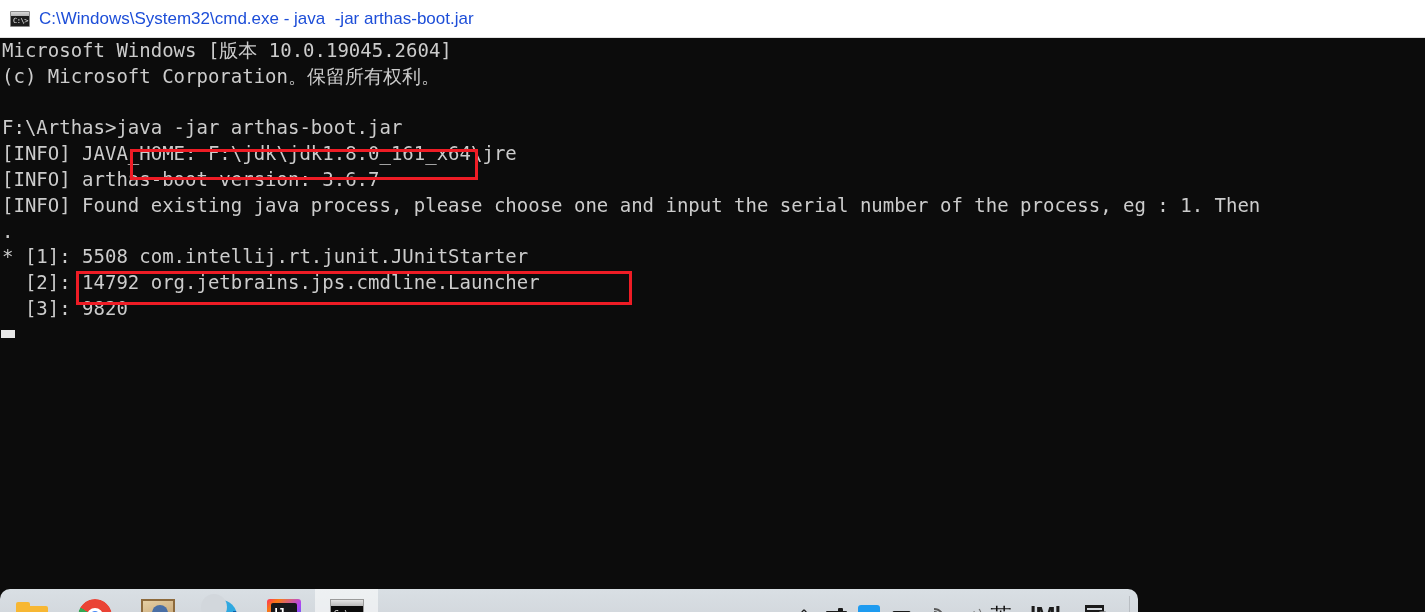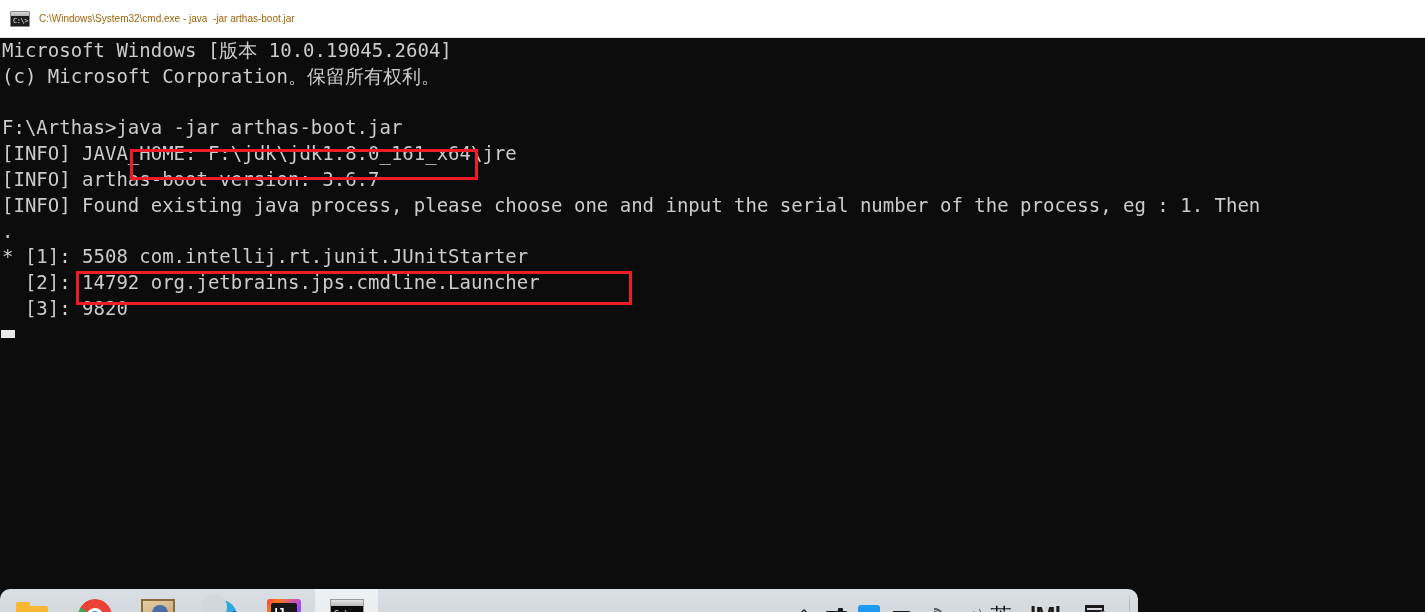--- a/index.html
+++ b/index.html
@@ -28,21 +28,21 @@
     content:"";position:absolute;left:0;top:0;right:0;height:4px;
     background:linear-gradient(#d8d8d8,#b5b5b5);
   }
   .tb-icon .prompt{
     position:absolute;left:2px;bottom:1px;color:#e6e6e6;
     font-size:7px;line-height:7px;font-family:"DejaVu Sans Mono",monospace;
     letter-spacing:-0.5px;
   }
   .tb-title{
     font-family:"Liberation Sans","DejaVu Sans",sans-serif;
-    font-size:10px;color:#a16207;white-space:pre;
+    font-size:17px;color:#1d4ed8;white-space:pre;
   }
 
   
   .console{
     position:absolute;left:0;top:38px;width:1425px;height:520px;
     background:#0c0c0c;overflow:hidden;
   }
   .con-lines{
     position:absolute;left:2px;top:0px;
     font-family:"DejaVu Sans Mono","Liberation Mono",monospace;

